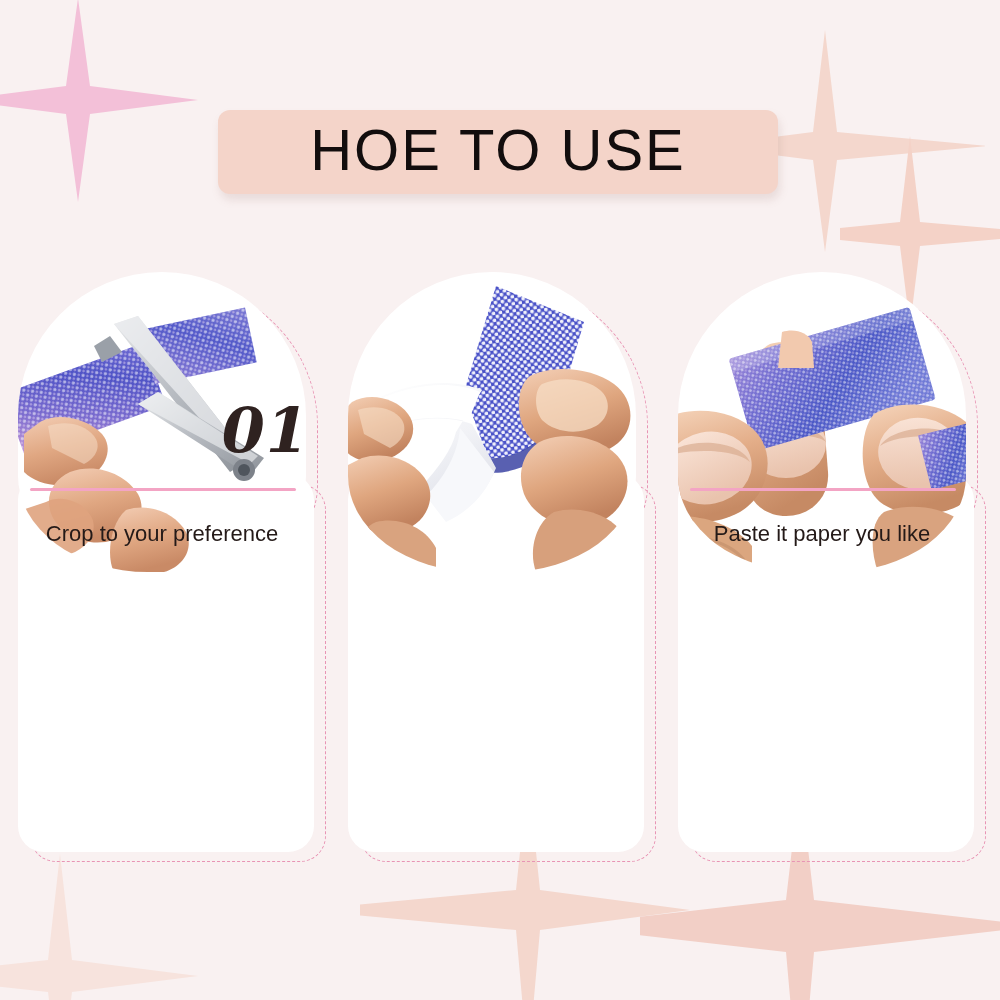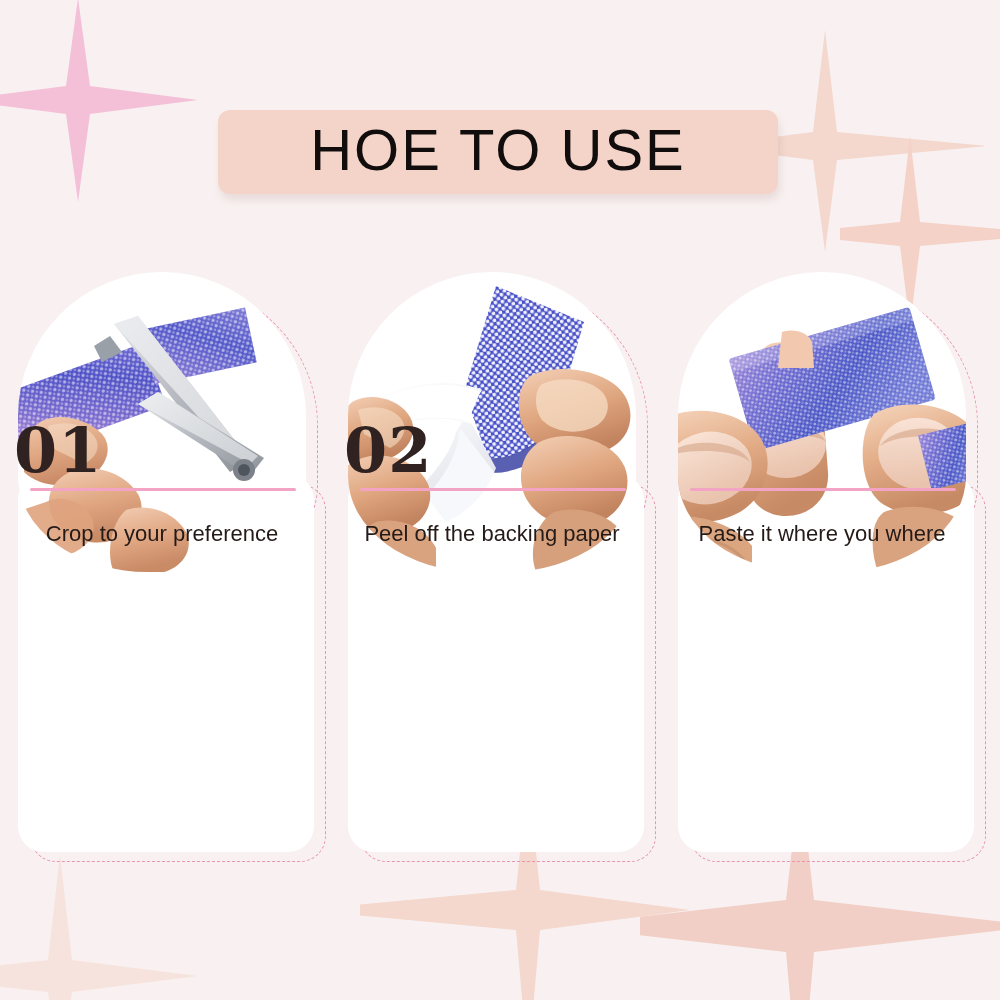--- a/index.html
+++ b/index.html
@@ -90,28 +90,28 @@
   }
   .body-content {
     position: absolute;
     left: 0; top: 0; width: 296px; height: 378px;
     z-index: 3;
     pointer-events: none;
   }
   .step-num {
     position: absolute;
     left: 0; top: 128px; width: 296px;
-    text-align: left;
+    text-align: right;
     font-family: "DejaVu Serif", serif;
+    font-style: italic;
     font-weight: 700;
     font-size: 62px;
     color: #2f2220;
     letter-spacing: 1px;
     line-height: 1;
-    margin-top: 20px;
   }
   .divider {
     position: absolute;
     left: 16px; top: 216px;
     width: 266px; height: 3px;
     background: #f3a4c4;
     border-radius: 2px;
   }
   .step-caption {
     position: absolute;
@@ -282,25 +282,20 @@
             <path d="M206 240 C234 232 266 244 278 266 L278 300 L188 300 C180 278 188 250 206 240 Z" fill="#d7a07c"></path>
 
             <path d="M4 130 C22 120 48 126 60 142 C72 158 62 178 42 186 C22 194 2 188 -6 174 L-6 140 Z" fill="url(#skin2)"></path>
             <path d="M10 138 C26 132 46 136 54 148 C60 158 54 170 42 176 L16 162 Z" fill="#f7ddc6" opacity="0.6"></path>
             <path d="M14 186 C40 178 70 190 80 212 C88 232 74 256 48 260 C22 264 -2 250 -10 228 L-10 198 Z" fill="url(#skin2)"></path>
             <path d="M28 250 C52 244 78 256 88 276 L88 300 L6 300 C0 282 10 258 28 250 Z" fill="#d9a37f"></path>
           </svg>
         </div>
       </div>
 
-      <div class="body-content">
-        <div class="step-num">02</div>
-        <div class="divider"></div>
-        <div class="step-caption">Peel off the backing paper</div>
-      </div>
     </div>
 
     <div class="card c3">
       <div class="outline-arch"></div>
       <div class="outline-body"></div>
 
       <div class="card-body"></div>
 
       <div class="photo-arch">
         <div class="photo-art">
@@ -354,18 +349,18 @@
             <g transform="rotate(-14 274 184)">
               <rect x="246" y="156" width="56" height="56" fill="url(#tape3)"></rect>
               <rect x="246" y="156" width="56" height="56" fill="url(#dots3)"></rect>
             </g>
           </svg>
         </div>
       </div>
 
       <div class="body-content">
         <div class="divider"></div>
-        <div class="step-caption">Paste it where you where</div>
+        <div class="step-caption">Paste it paper you like</div>
       </div>
     </div>
 
   </div>
 </div>
 
 </body></html>

